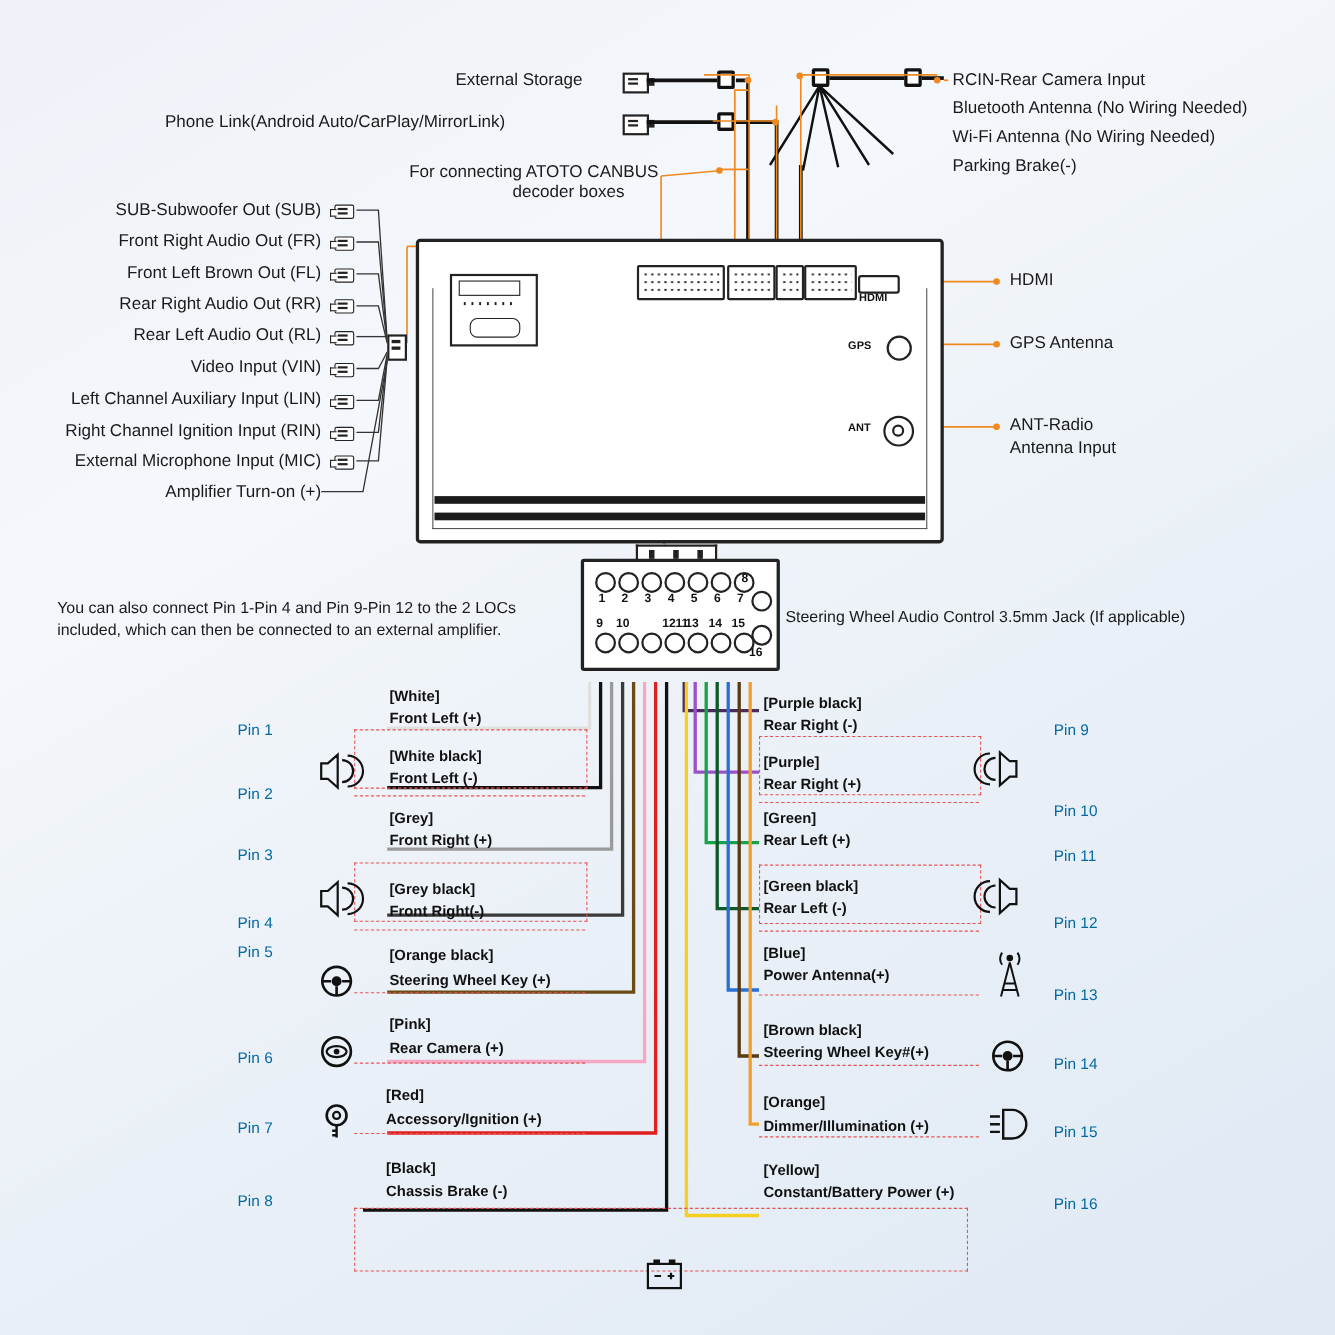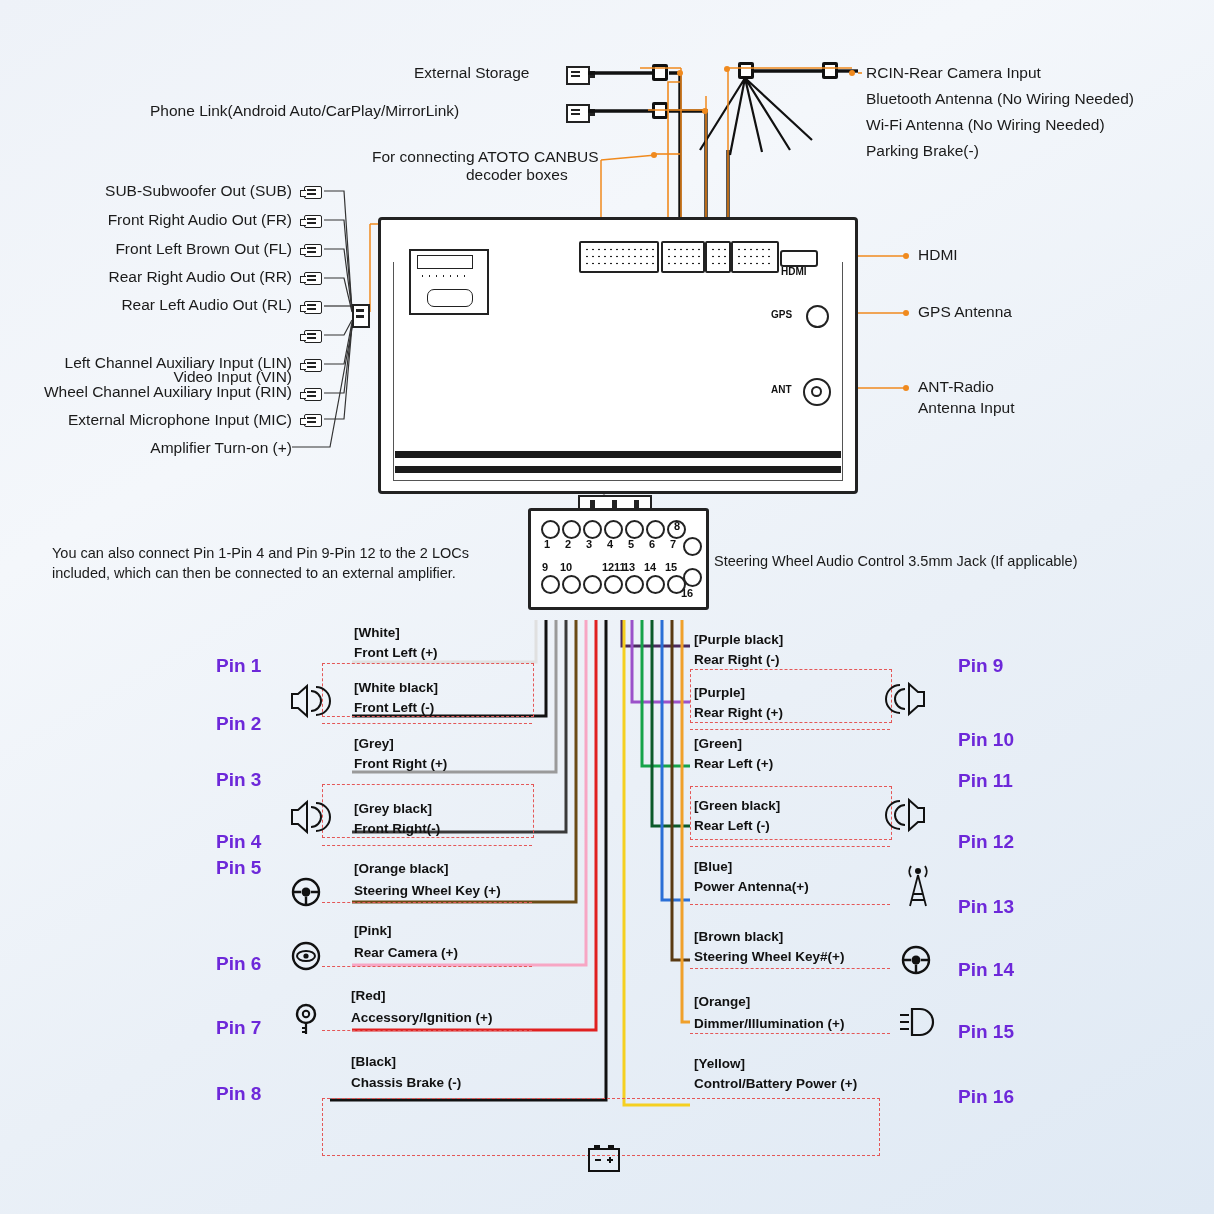--- a/index.html
+++ b/index.html
@@ -47,21 +47,21 @@
   .circ{position:absolute;border:2.5px solid #222;border-radius:50%;background:#fff;}
 
   
   #bigconn{left:528px;top:508px;width:175px;height:96px;border:3px solid #222;background:#fff;border-radius:3px;}
   #bigconn .hole{position:absolute;width:15px;height:15px;border:2px solid #222;border-radius:50%;background:#fff;}
   #bigconn .num{position:absolute;font-size:11px;font-weight:bold;color:#111;}
   #tab{left:578px;top:495px;width:70px;height:14px;border:2px solid #222;border-bottom:none;background:#fff;}
   #tab .s{position:absolute;top:3px;width:5px;height:8px;background:#222;}
   .dashbox{position:absolute;border:1.2px dashed #E45757;}
   .dashline{position:absolute;border-top:1.2px dashed #E45757;}
-  .pinlbl{position:absolute;font-size:19px;font-weight:bold;color:#6d28d9;}
+  .pinlbl{position:absolute;font-size:14px;font-weight:normal;color:#0369a1;}
   svg{display:block;overflow:visible;}
 </style>
 </head>
 <body>
 
 <div class="abs lbl" style="left:414px;top:64px;">External Storage</div>
 <div class="abs lbl" style="left:150px;top:102px;">Phone Link(Android Auto/CarPlay/MirrorLink)</div>
 <div class="abs lbl" style="left:372px;top:148px;">For connecting ATOTO CANBUS</div>
 <div class="abs lbl" style="left:466px;top:166px;">decoder boxes</div>
 
@@ -150,23 +150,23 @@
 <div class="dot" style="left:903px;top:310px;"></div>
 <div class="dot" style="left:903px;top:385px;"></div>
 <div class="dot" style="left:364px;top:311px;"></div>
 
 <div class="abs" style="left:0;top:0;">
   <div class="abs lbl" style="left:92px;top:182px;text-align:right;width:200px;">SUB-Subwoofer Out (SUB)</div>
   <div class="abs lbl" style="left:92px;top:211px;text-align:right;width:200px;">Front Right Audio Out (FR)</div>
   <div class="abs lbl" style="left:92px;top:240px;text-align:right;width:200px;">Front Left Brown Out (FL)</div>
   <div class="abs lbl" style="left:92px;top:268px;text-align:right;width:200px;">Rear Right Audio Out (RR)</div>
   <div class="abs lbl" style="left:92px;top:296px;text-align:right;width:200px;">Rear Left Audio Out (RL)</div>
-  <div class="abs lbl" style="left:92px;top:325px;text-align:right;width:200px;margin-top:43px;">Video Input (VIN)</div>
+  <div class="abs lbl" style="left:92px;top:325px;text-align:right;width:200px;">Video Input (VIN)</div>
   <div class="abs lbl" style="left:42px;top:354px;text-align:right;width:250px;">Left Channel Auxiliary Input (LIN)</div>
-  <div class="abs lbl" style="left:32px;top:383px;text-align:right;width:260px;">Wheel Channel Auxiliary Input (RIN)</div>
+  <div class="abs lbl" style="left:32px;top:383px;text-align:right;width:260px;">Right Channel Ignition Input (RIN)</div>
   <div class="abs lbl" style="left:42px;top:411px;text-align:right;width:250px;">External Microphone Input (MIC)</div>
   <div class="abs lbl" style="left:92px;top:439px;text-align:right;width:200px;">Amplifier Turn-on (+)</div>
 </div>
 <div class="cicon" style="left:304px;top:186px;"></div>
 <div class="cicon" style="left:304px;top:215px;"></div>
 <div class="cicon" style="left:304px;top:244px;"></div>
 <div class="cicon" style="left:304px;top:272px;"></div>
 <div class="cicon" style="left:304px;top:301px;"></div>
 <div class="cicon" style="left:304px;top:330px;"></div>
 <div class="cicon" style="left:304px;top:359px;"></div>
@@ -360,21 +360,21 @@
 <div class="abs pinlbl" style="left:958px;top:959px;">Pin 14</div>
 <div class="abs lbl-b" style="left:694px;top:929px;">[Brown black]</div>
 <div class="abs lbl-b" style="left:694px;top:949px;">Steering Wheel Key#(+)</div>
 
 <div class="abs pinlbl" style="left:958px;top:1021px;">Pin 15</div>
 <div class="abs lbl-b" style="left:694px;top:994px;">[Orange]</div>
 <div class="abs lbl-b" style="left:694px;top:1016px;">Dimmer/Illumination (+)</div>
 
 <div class="abs pinlbl" style="left:958px;top:1086px;">Pin 16</div>
 <div class="abs lbl-b" style="left:694px;top:1056px;">[Yellow]</div>
-<div class="abs lbl-b" style="left:694px;top:1076px;">Control/Battery Power (+)</div>
+<div class="abs lbl-b" style="left:694px;top:1076px;">Constant/Battery Power (+)</div>
 
 <svg class="abs" style="left:286px;top:682px;width:40px;height:38px;">
   <path d="M6,12 L6,26 L12,26 L21,34 L21,4 L12,12 Z" fill="none" stroke="#111" stroke-width="2"></path>
   <path d="M25,9 A9,9 0 0 1 25,29" fill="none" stroke="#111" stroke-width="2"></path>
   <path d="M30,5 A14,14 0 0 1 30,33" fill="none" stroke="#111" stroke-width="2"></path>
 </svg>
 <svg class="abs" style="left:286px;top:798px;width:40px;height:38px;">
   <path d="M6,12 L6,26 L12,26 L21,34 L21,4 L12,12 Z" fill="none" stroke="#111" stroke-width="2"></path>
   <path d="M25,9 A9,9 0 0 1 25,29" fill="none" stroke="#111" stroke-width="2"></path>
   <path d="M30,5 A14,14 0 0 1 30,33" fill="none" stroke="#111" stroke-width="2"></path>

